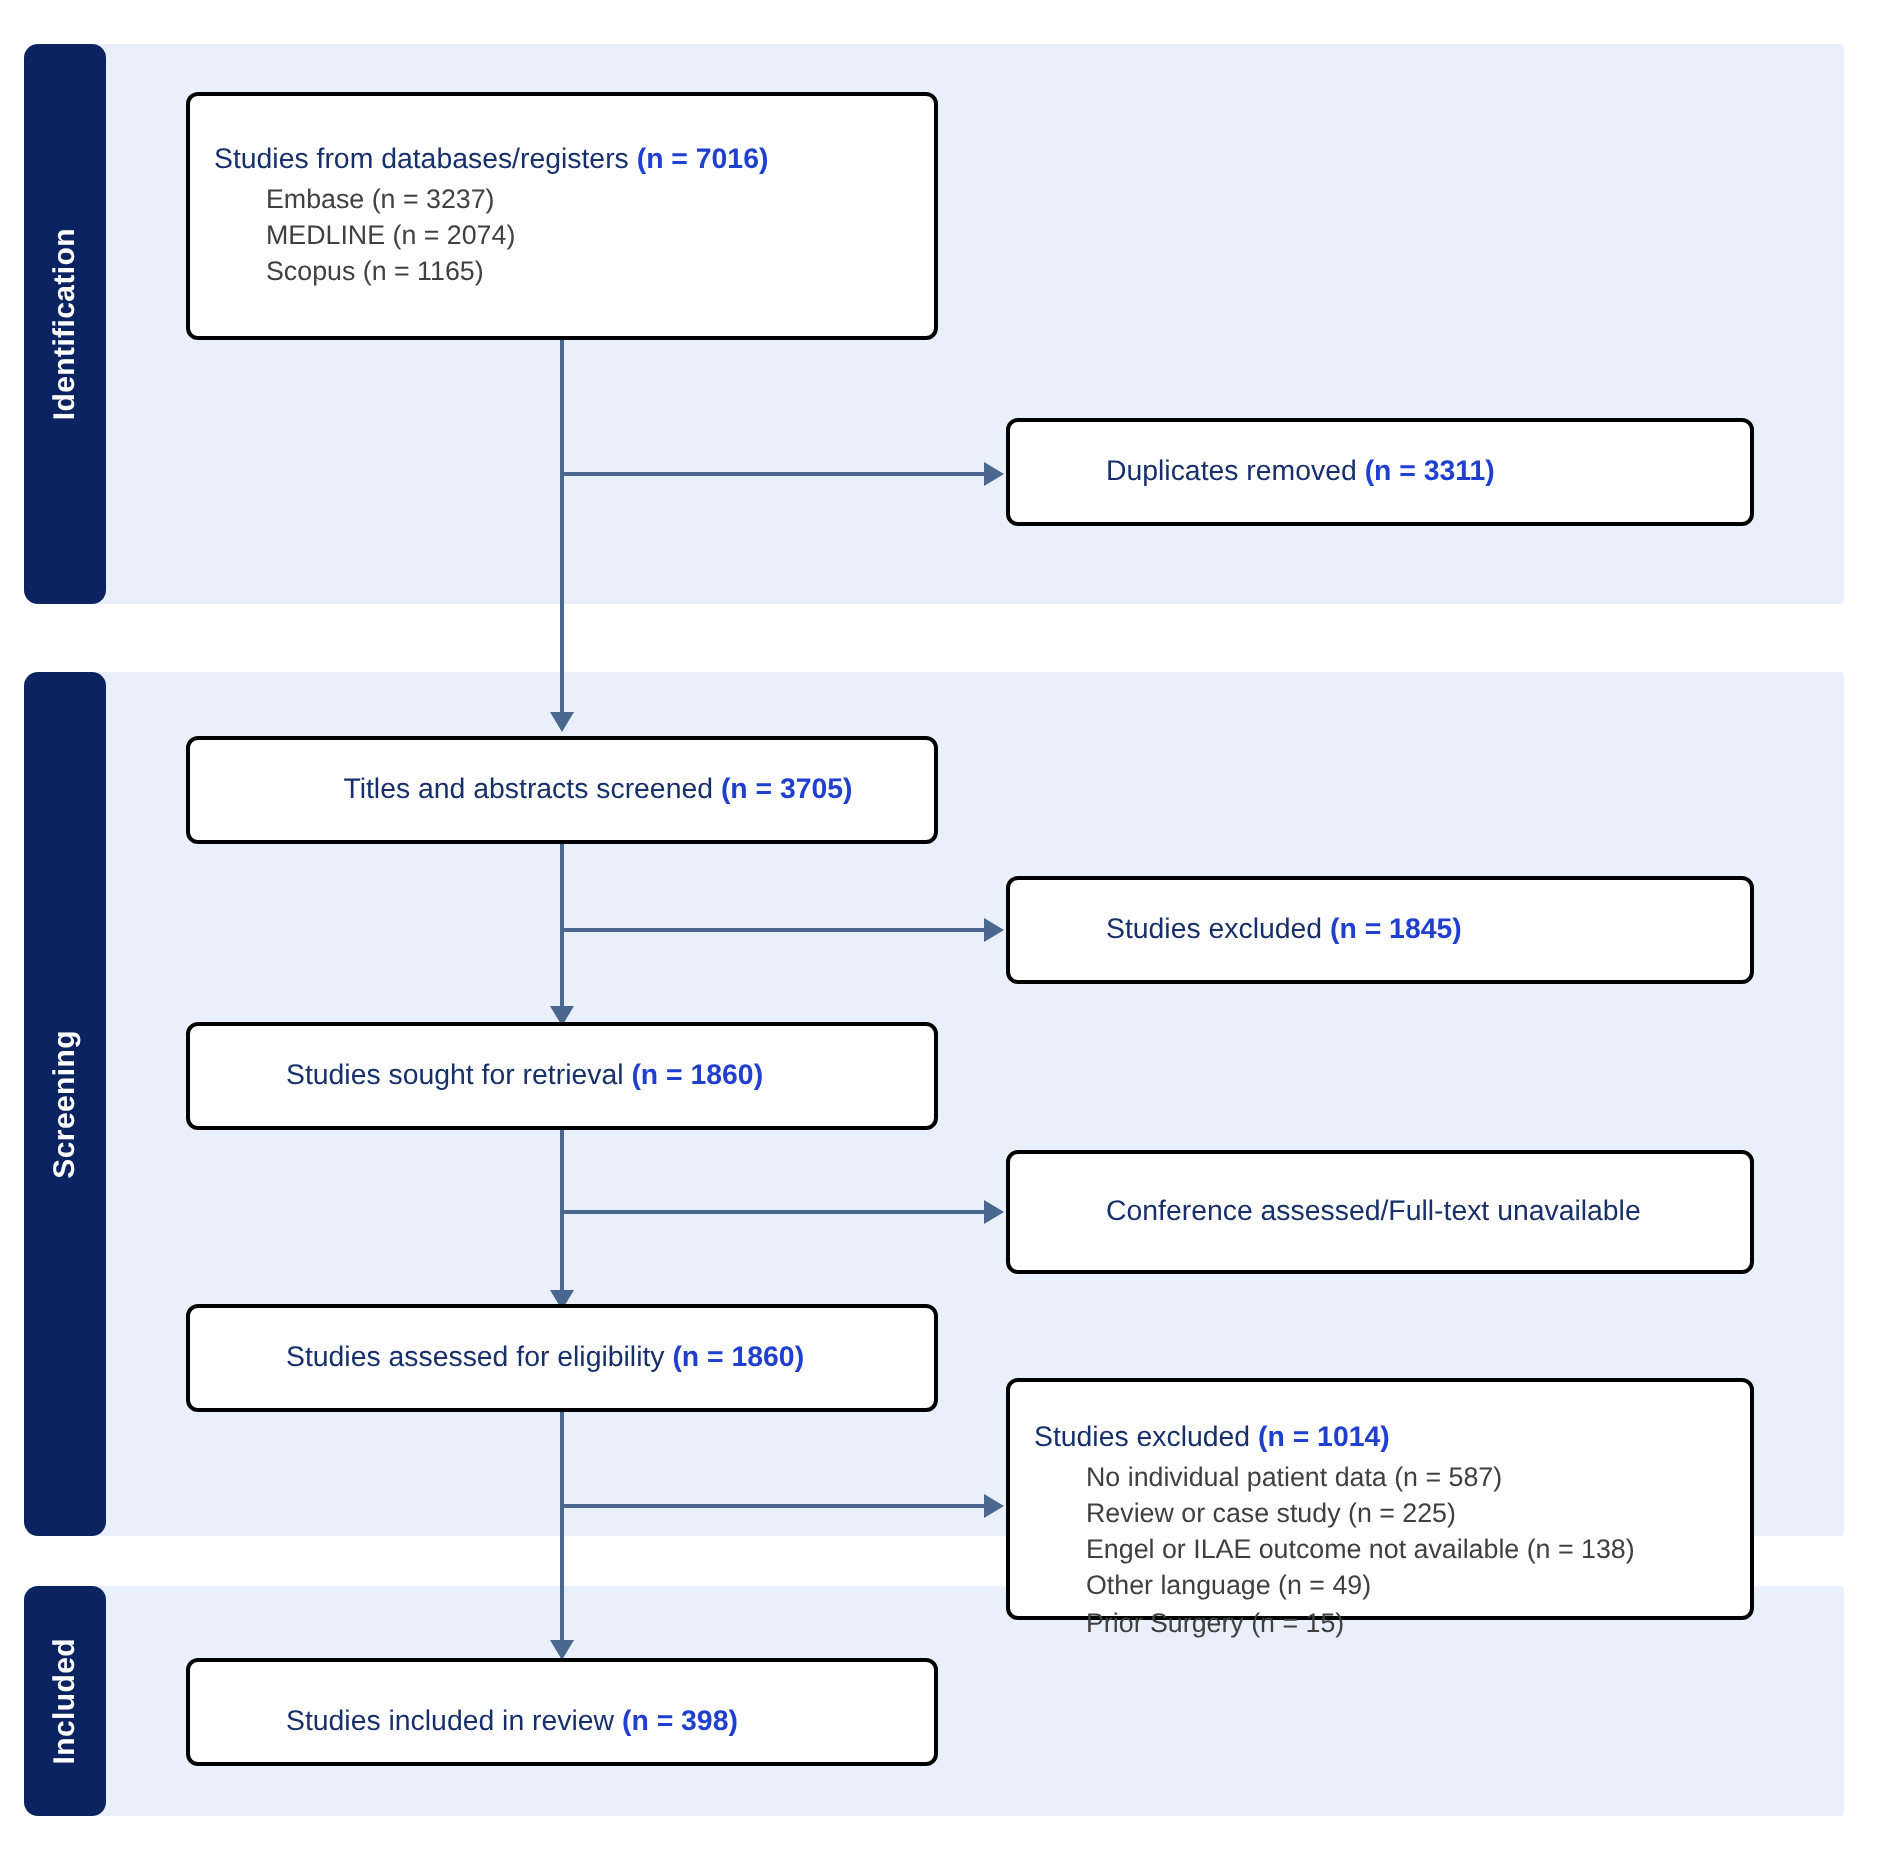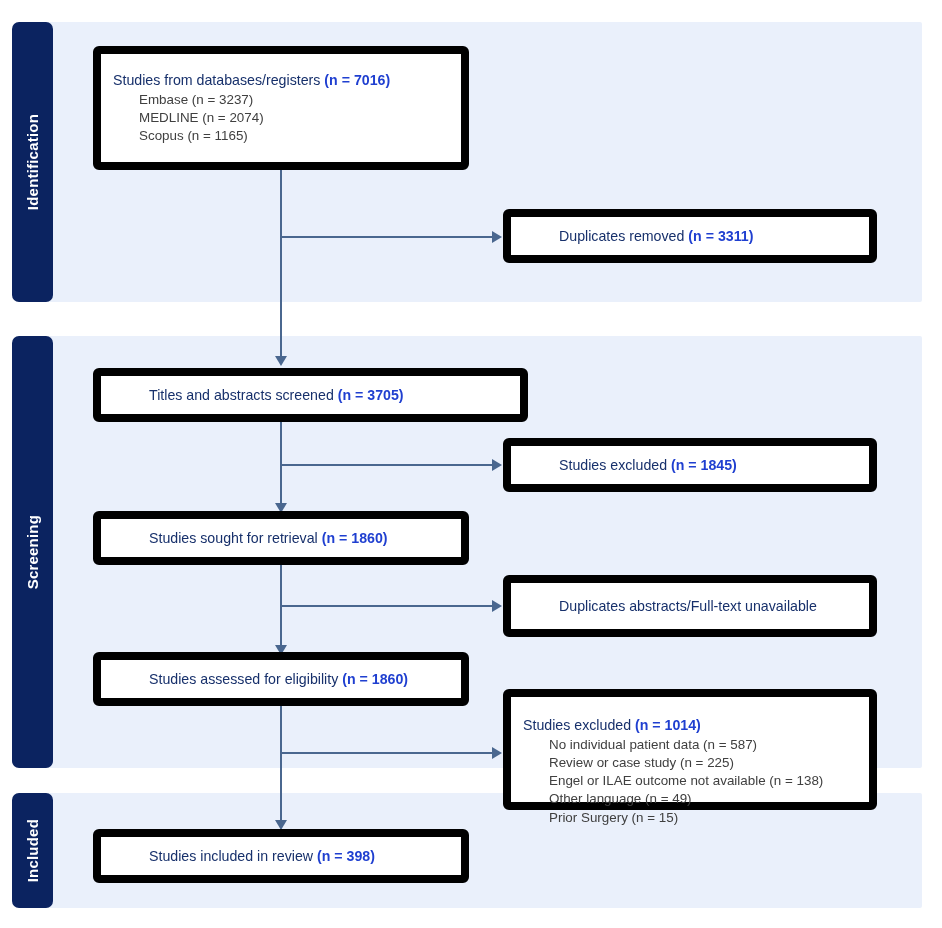--- a/index.html
+++ b/index.html
@@ -40,21 +40,21 @@
     font-size: 15px;
     letter-spacing: 0.2px;
     white-space: nowrap;
     color: #ffffff;
   }
 
   
   .node {
     position: absolute;
     background: #ffffff;
-    border: 8px solid #000000;
+    border: 2px solid #000000;
     border-radius: 6px;
     box-sizing: border-box;
     padding: 10px 12px;
     color: #17306b;
     font-size: 14.2px;
     line-height: 1.32;
     display: flex;
     flex-direction: column;
     justify-content: center;
   }
@@ -151,59 +151,59 @@
     <div class="node-title">
       <span>Studies from databases/registers </span><span class="accent">(n = 7016)</span>
     </div>
     <ul class="sublist">
       <li>Embase (n = 3237)</li>
       <li>MEDLINE (n = 2074)</li>
       <li>Scopus (n = 1165)</li>
     </ul>
   </div>
 
-  <div class="node mid" style="left:93px; top:368px; width:435px; height:54px;">
+  <div class="node mid" style="left:93px; top:368px; width:376px; height:54px;align-items:center;">
     <div class="node-title">
       <span>Titles and abstracts screened </span><span class="accent">(n = 3705)</span>
     </div>
   </div>
 
   <div class="node mid" style="left:93px; top:511px; width:376px; height:54px;">
     <div class="node-title">
       <span>Studies sought for retrieval </span><span class="accent">(n = 1860)</span>
     </div>
   </div>
 
   <div class="node mid" style="left:93px; top:652px; width:376px; height:54px;">
     <div class="node-title">
       <span>Studies assessed for eligibility </span><span class="accent">(n = 1860)</span>
     </div>
   </div>
 
-  <div class="node mid" style="left:93px; top:829px; width:376px; height:54px;">
+  <div class="node mid" style="left:93px; top:829px; width:376px; height:54px;justify-content:flex-end;">
     <div class="node-title">
       <span>Studies included in review </span><span class="accent">(n = 398)</span>
     </div>
   </div>
 
   <div class="node mid" style="left:503px; top:209px; width:374px; height:54px;">
     <div class="node-title">
       <span>Duplicates removed </span><span class="accent">(n = 3311)</span>
     </div>
   </div>
 
   <div class="node mid" style="left:503px; top:438px; width:374px; height:54px;">
     <div class="node-title">
       <span>Studies excluded </span><span class="accent">(n = 1845)</span>
     </div>
   </div>
 
   <div class="node mid" style="left:503px; top:575px; width:374px; height:62px;">
     <div class="node-title wrapok">
-      <span class="nwrap">Duplicates abstracts/Full-text unavailable</span>
+      <span class="nwrap">Conference assessed/Full-text unavailable</span>
     </div>
   </div>
 
   <div class="node" style="left:503px; top:689px; width:374px; height:121px; justify-content:flex-start; padding-top:19px;">
     <div class="node-title">
       <span>Studies excluded </span><span class="accent">(n = 1014)</span>
     </div>
     <ul class="sublist">
       <li>No individual patient data (n = 587)</li>
       <li>Review or case study (n = 225)</li>

